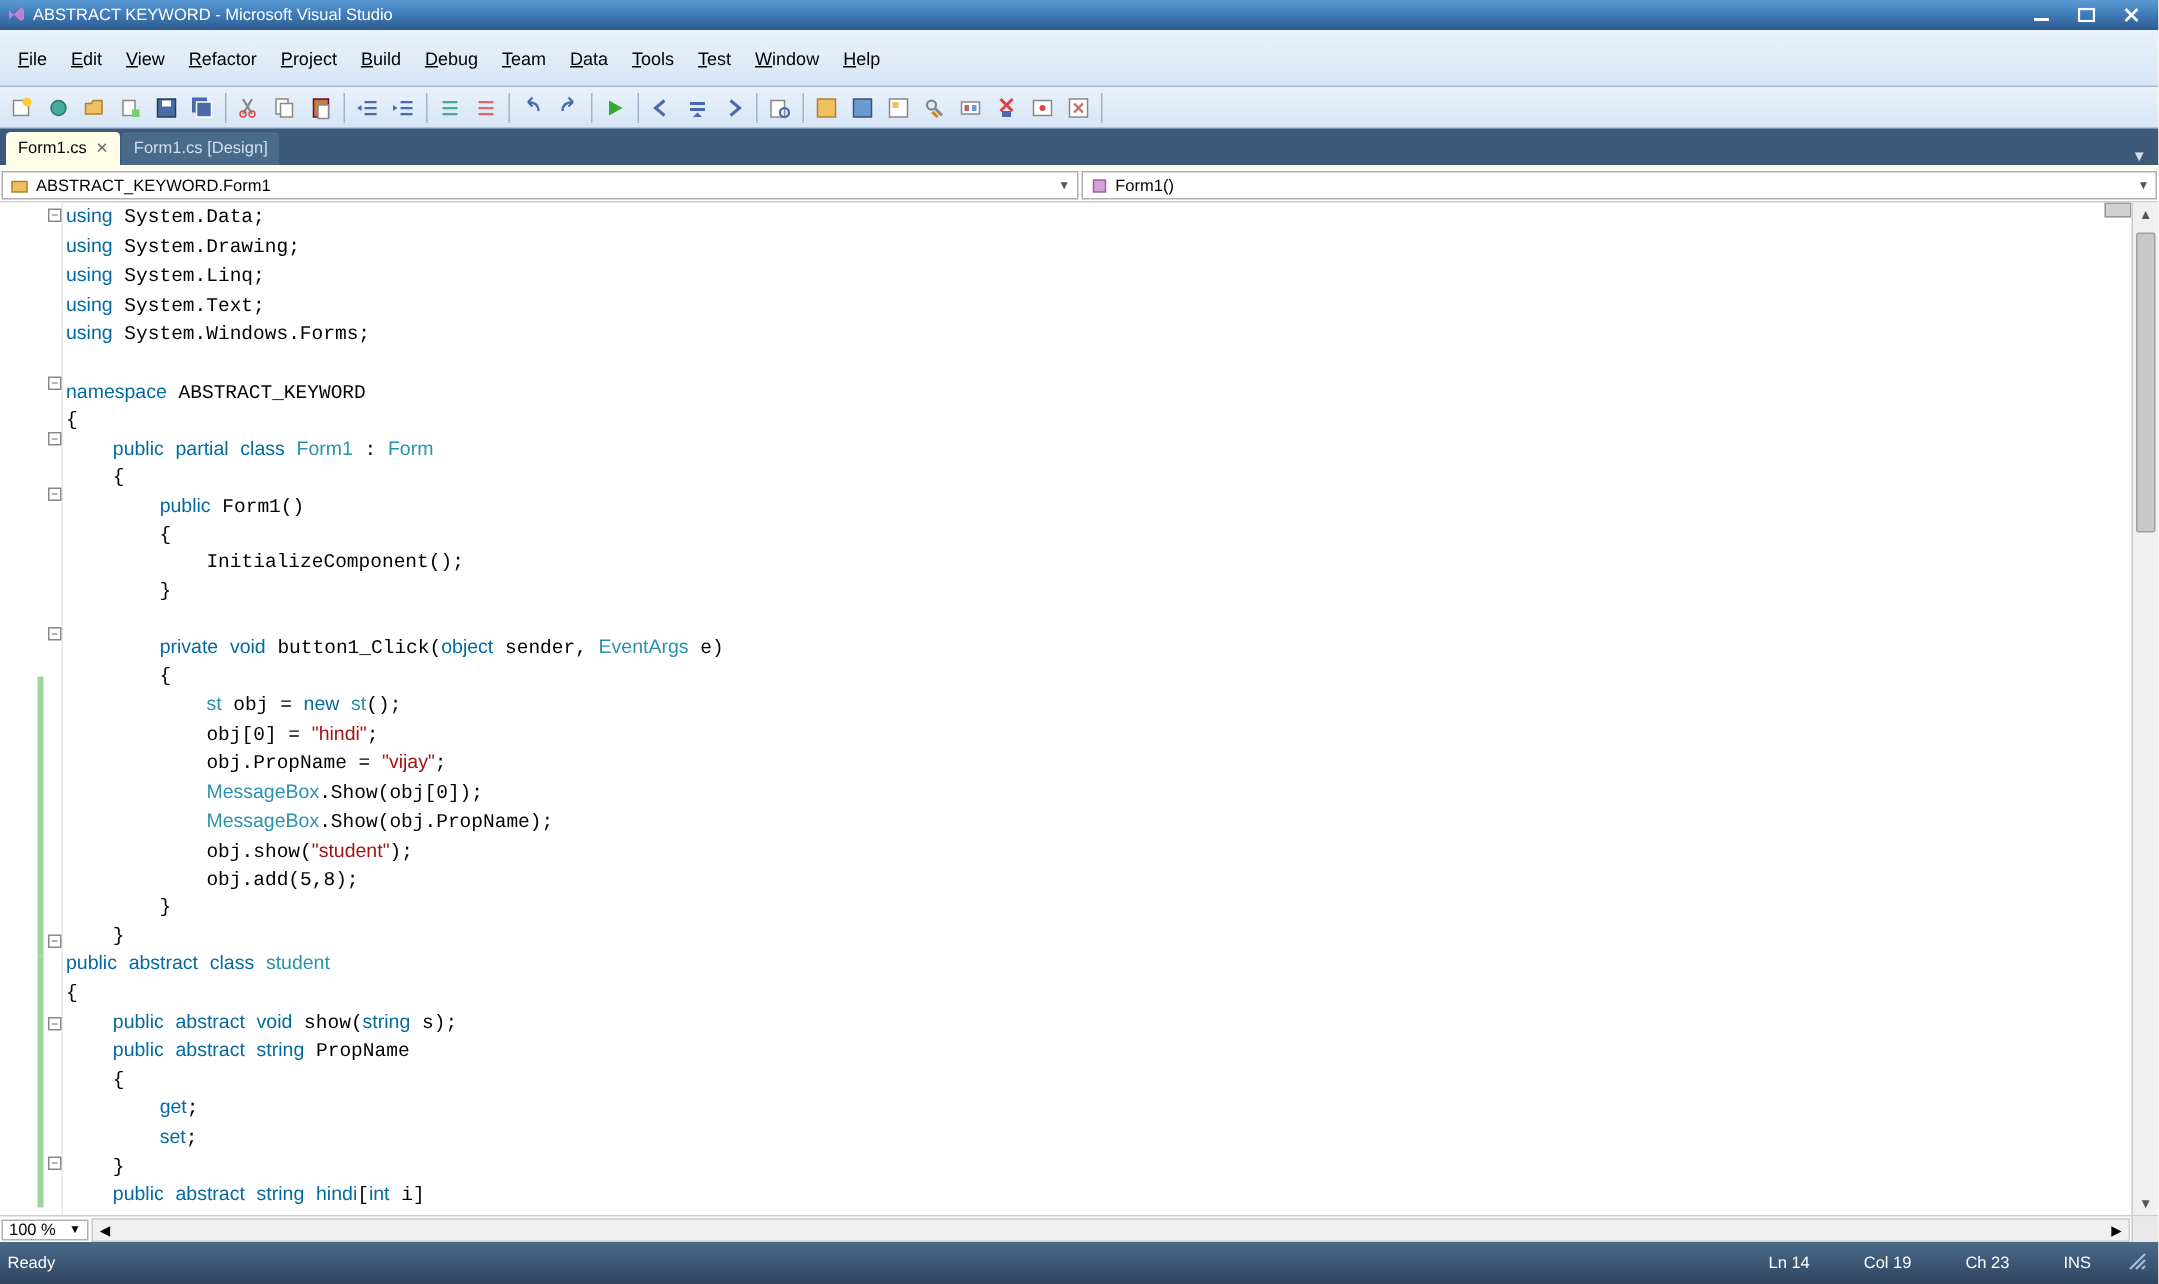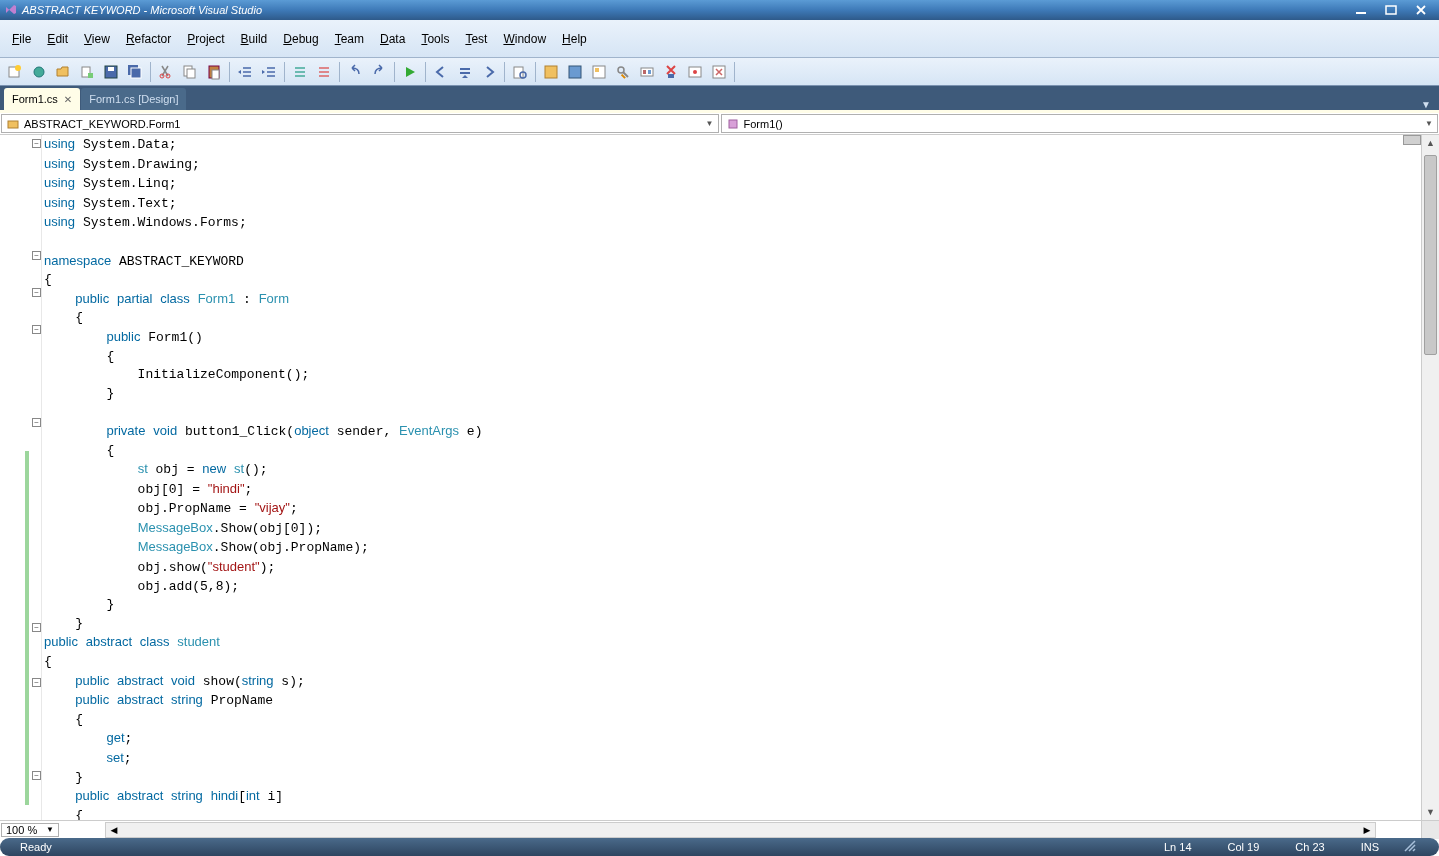--- a/index.html
+++ b/index.html
@@ -1,21 +1,21 @@
 <!DOCTYPE html>
 <html><head>
 <meta charset="utf-8">
 <style>
 * { margin: 0; padding: 0; box-sizing: border-box; font-family: "Segoe UI", Tahoma, sans-serif; }
 body { width: 1439px; height: 856px; overflow: hidden; background: #fff; display: flex; flex-direction: column; }
 
 
 .titlebar { height: 20px; background: linear-gradient(to bottom, #5b9bd5 0%, #3e7ab8 50%, #2e5a8a 100%); display: flex; align-items: center; color: #fff; font-size: 11px; padding: 0 4px; }
 .titlebar .vs-icon { width: 14px; height: 14px; margin-right: 4px; display: inline-flex; align-items: center; justify-content: center; }
-.titlebar .title-text { flex: 1; font-style: italic; }
+.titlebar .title-text { flex: 1; }
 .titlebar .win-btns { display: flex; }
 .titlebar .win-btn { width: 28px; height: 18px; display: flex; align-items: center; justify-content: center; margin-left: 2px; }
 .titlebar .win-btn svg { display: block; }
 
 
 .menubar { height: 38px; background: linear-gradient(to bottom, #eaf2fb 0%, #d6e5f5 100%); border-bottom: 1px solid #a0b4cc; display: flex; align-items: center; padding: 0 4px; font-size: 12px; }
 .menubar .menu-item { padding: 2px 8px; cursor: pointer; }
 .menubar .menu-item .ul { text-decoration: underline; }
 
 
@@ -49,29 +49,29 @@
 .code-pre { font-family: Consolas, "Courier New", monospace; font-size: 13px; line-height: 18.6px; padding-left: 2px; white-space: pre; }
 .kw { color: #0369a1; }
 .typ { color: #2b91af; }
 .str { color: #a31515; }
 .vscroll { width: 18px; background: #f0f0f0; border-left: 1px solid #ccc; position: relative; }
 .vscroll .thumb { position: absolute; left: 2px; right: 2px; top: 20px; height: 200px; background: #c8c8c8; border: 1px solid #a0a0a0; border-radius: 2px; }
 .vscroll .arr { position: absolute; left: 0; right: 0; height: 16px; display: flex; align-items: center; justify-content: center; font-size: 9px; color: #555; }
 .split-handle { position: absolute; top: 0; right: 0; width: 18px; height: 10px; background: #d0d0d0; border: 1px solid #999; }
 
 
-.zoom-row { height: 18px; display: flex; align-items: center; background: #fff; border-top: 1px solid #ccc; font-size: 11px; gap: 44px; }
+.zoom-row { height: 18px; display: flex; align-items: center; background: #fff; border-top: 1px solid #ccc; font-size: 11px; }
 .zoom-dd { width: 58px; border: 1px solid #b0b0b0; padding: 0 4px; display: flex; align-items: center; margin: 1px; }
 .zoom-dd .nd-arrow { margin-left: auto; font-size: 8px; }
 .hscroll { flex: 1; background: #f0f0f0; border: 1px solid #ccc; margin: 1px; position: relative; height: 16px; }
 .hscroll .arr { position: absolute; top: 0; bottom: 0; width: 16px; display: flex; align-items: center; justify-content: center; font-size: 9px; }
 .corner-box { width: 18px; height: 18px; background: #e8e8e8; border-left: 1px solid #ccc; }
 
 
-.statusbar { height: 18px; background: linear-gradient(to bottom, #4a6a8a 0%, #2e4560 100%); color: #fff; display: flex; align-items: center; font-size: 11px; padding: 0 20px; border-radius: 11px; }
+.statusbar { height: 28px; background: linear-gradient(to bottom, #4a6a8a 0%, #2e4560 100%); color: #fff; display: flex; align-items: center; font-size: 11px; padding: 0 5px; }
 .statusbar .sb-spacer { flex: 1; }
 .statusbar .sb-cell { padding: 0 18px; }
 .statusbar .sb-grip { width: 16px; height: 16px; margin-left: 6px; }
 </style>
 </head>
 <body>
 
 <div class="titlebar">
   <span class="vs-icon">
     <svg width="12" height="12" viewBox="0 0 12 12">

